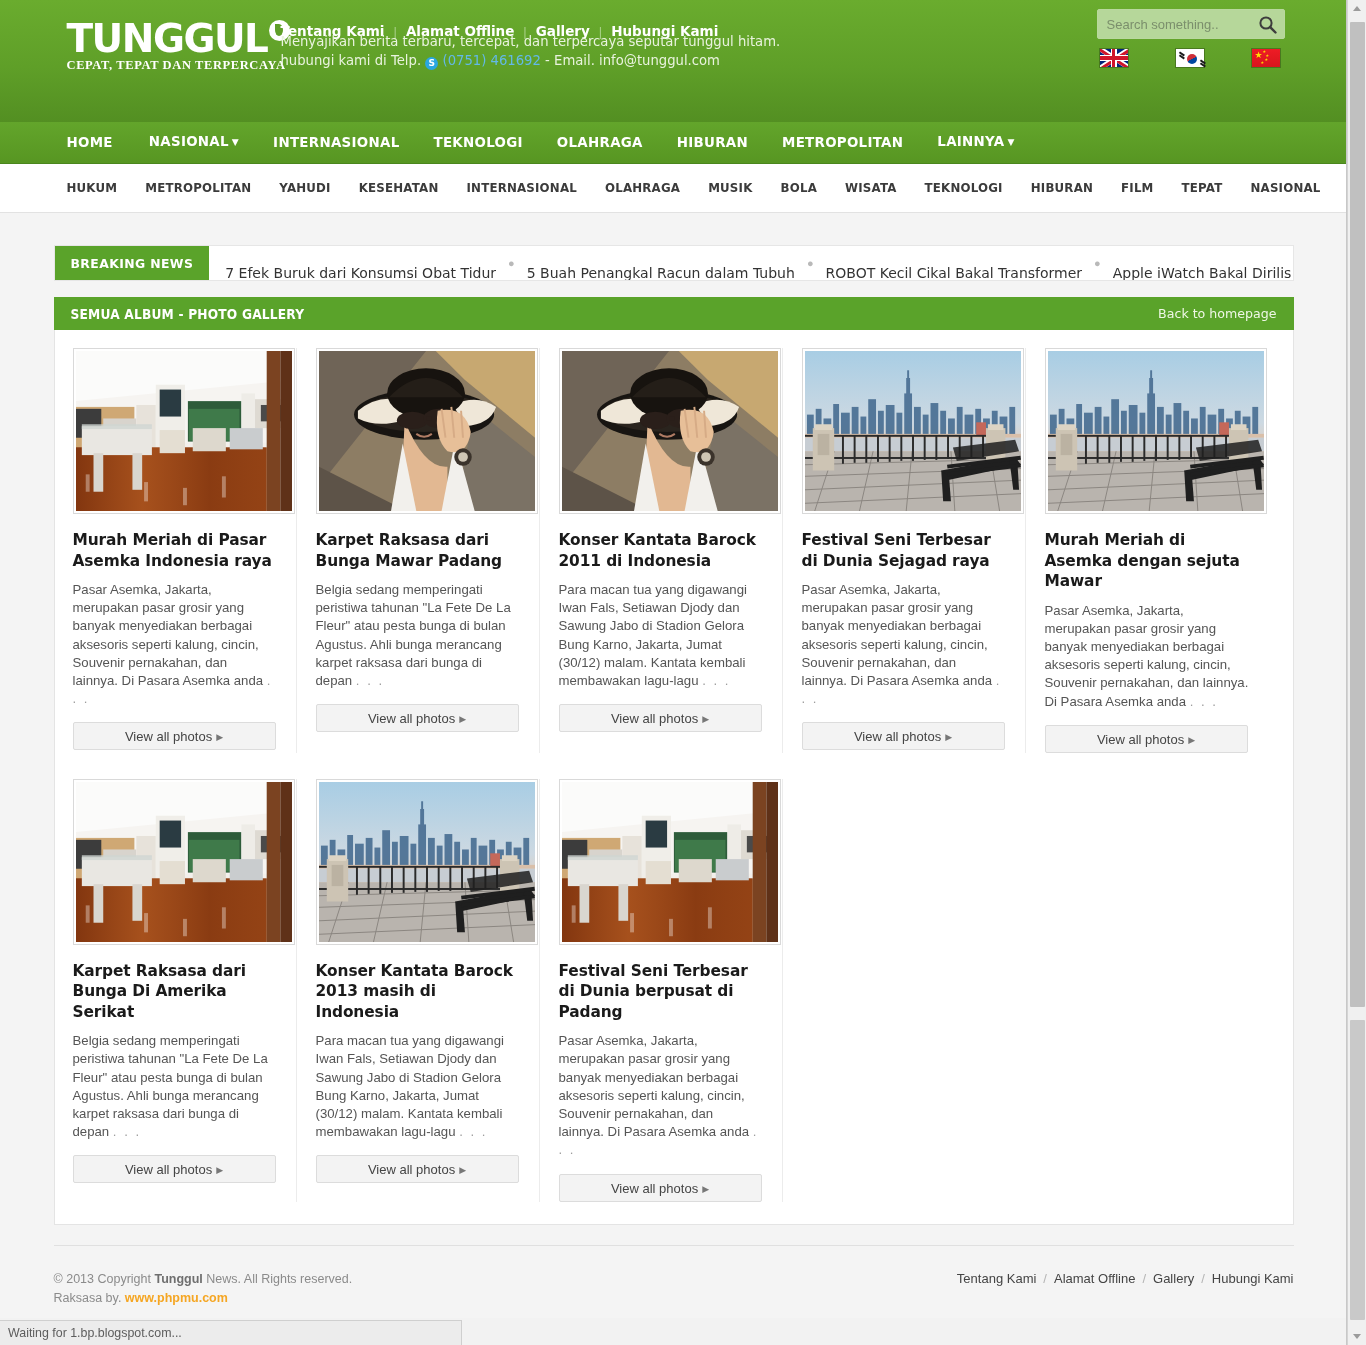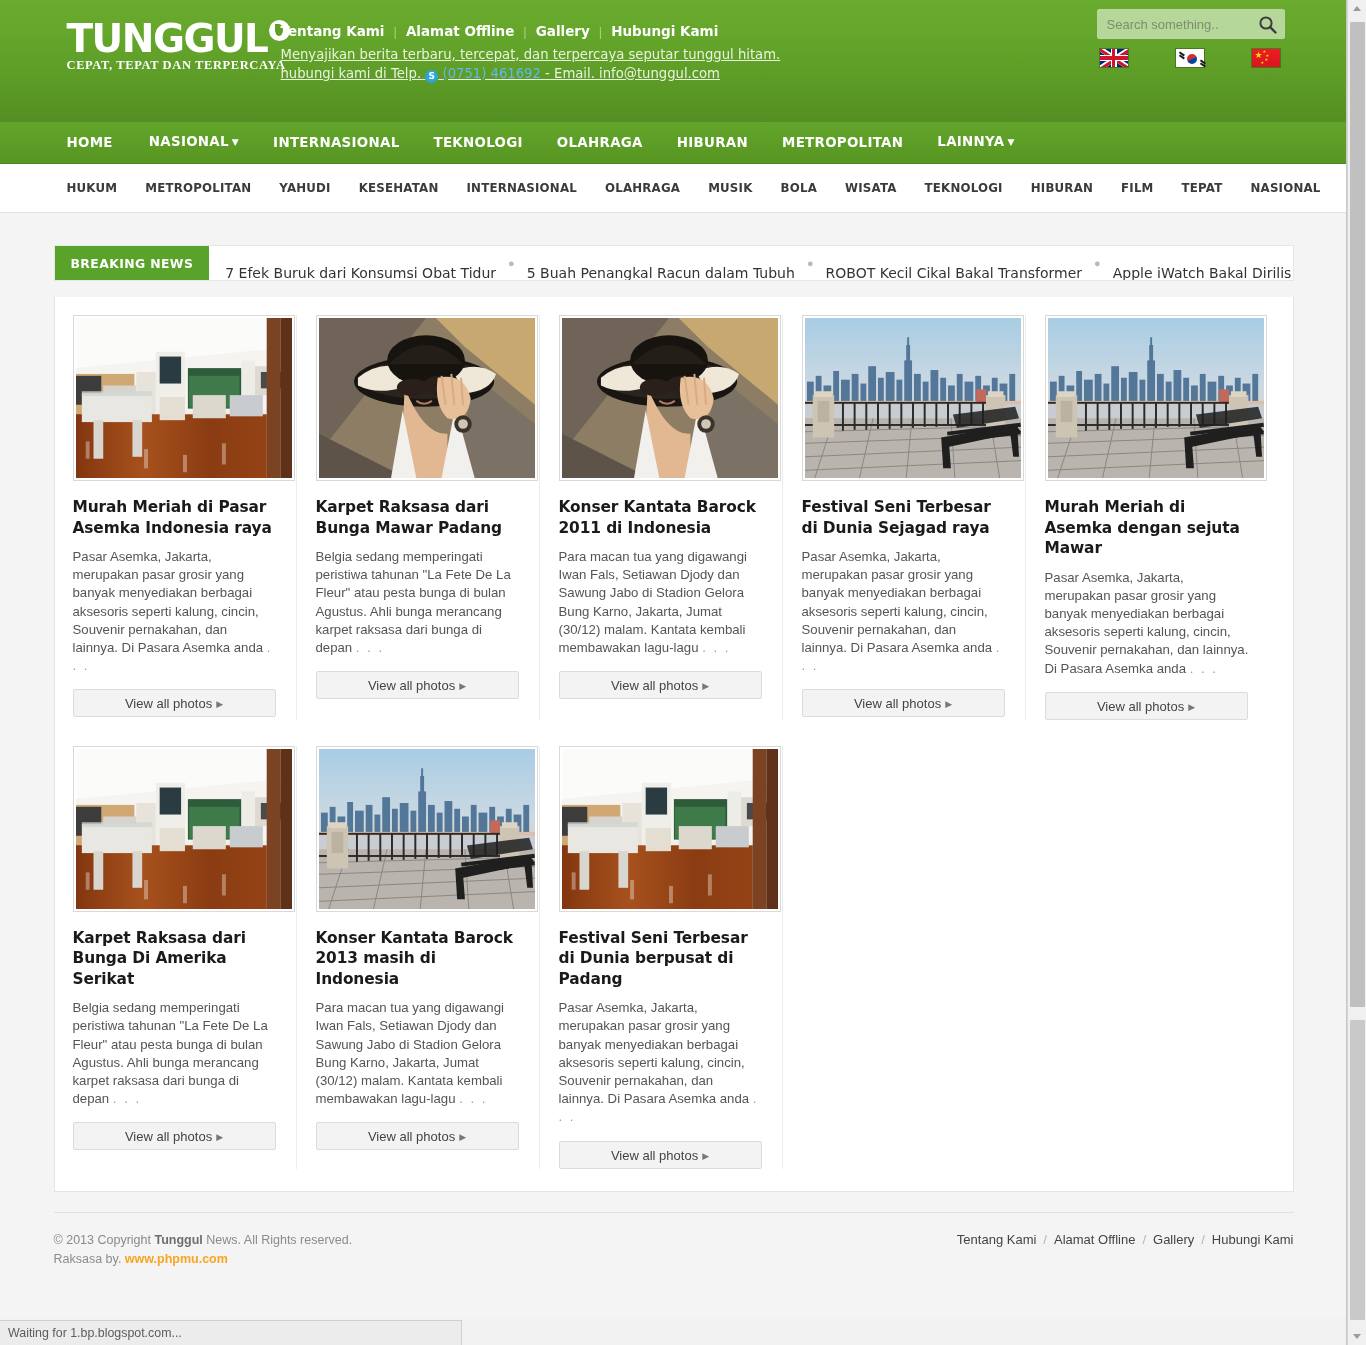--- a/index.html
+++ b/index.html
@@ -54,24 +54,23 @@
   .top-links { position: absolute; left: 227px; top: 22px; }
   .top-links a {
     font-family: "DejaVu Sans", sans-serif;
     color: #ffffff; font-size: 13.5px; font-weight: bold;
     text-decoration: none; padding: 0 9px;
   }
   .top-links a:first-child { padding-left: 0; }
   .top-links .sep { color: #a6cf85; font-size: 13px; }
 
   .tagline {
-    position: absolute; left: 227px; top: 45px;
+    position: absolute; left: 227px; top: 32px;
     color: #e9f3de; font-size: 13.2px; line-height: 19px;
     font-family: "DejaVu Sans", sans-serif;
-    text-decoration: underline;
   }
   .tagline .phone { color: #63b9e8; }
   .skype-ico {
     display: inline-block; width: 13px; height: 13px; border-radius: 50%;
     background: #2aa7e0; color: #fff; font-size: 9px; font-weight: bold;
     text-align: center; line-height: 13px; position: relative; top: 1px;
   }
 
   .search-wrap {
     position: absolute; right: 9px; top: 9px;
@@ -202,21 +201,21 @@
   .btn-view {
     display: block; width: 203px; height: 28px; line-height: 27px;
     text-align: center; background: #f3f3f3; border: 1px solid #dcdcdc;
     border-radius: 2px; color: #444; font-size: 13px; text-decoration: none;
     font-family: "Liberation Sans", sans-serif;
   }
   .btn-view .arr { color: #777; font-size: 9px; position: relative; top: -1px; margin-left: 4px; }
   .row2 { margin-top: 26px; }
 
   
-  .footer { width: 1240px; margin: 20px auto 0; border-top: 1px solid #e0e0e0; padding-top: 18px;
+  .footer { width: 1240px; margin: 20px auto 0; border-top: 1px solid #e0e0e0; padding-top: 24px;
             display: flex; justify-content: space-between; align-items: flex-start; }
   .foot-left { font-size: 12.5px; color: #8b8b8b; line-height: 19px; font-family: "Liberation Sans", sans-serif; }
   .foot-left b { color: #6f6f6f; }
   .foot-left a { color: #f5a623; text-decoration: none; font-weight: bold; }
   .foot-right { font-size: 13px; color: #444; font-family: "Liberation Sans", sans-serif; padding-top: 1px; }
   .foot-right a { color: #444; text-decoration: none; }
   .foot-right .fsep { color: #b5b5b5; padding: 0 7px; }
 
   
   .statusbar {
@@ -365,20 +364,24 @@
             <a href="#">5 Buah Penangkal Racun dalam Tubuh</a>
             <span class="bn-dot">●</span>
             <a href="#">ROBOT Kecil Cikal Bakal Transformer</a>
             <span class="bn-dot">●</span>
             <a href="#">Apple iWatch Bakal Dirilis Bulan Depan</a>
           </div>
       </div>
     </div>
 
     <div class="panel">
+      <div class="panel-head">
+        <span class="panel-title">SEMUA ALBUM - PHOTO GALLERY</span>
+        <a href="#" class="panel-back">Back to homepage</a>
+      </div>
       <div class="panel-body">
         <div class="grid" id="grid-row1">
             <div class="card">
               <div class="card-inner">
                 <div class="thumb">
                   <div class="thumb-img">
                     <svg viewBox="0 0 222 166" preserveAspectRatio="none" style="width:100%;height:100%;display:block">
     <rect x="0" y="0" width="222" height="166" fill="#f3f0ec"></rect>
     <rect x="0" y="0" width="222" height="95" fill="#f6f4f1"></rect>
     <polygon points="0,0 222,0 222,30 0,52" fill="#fbfbfa"></polygon>

